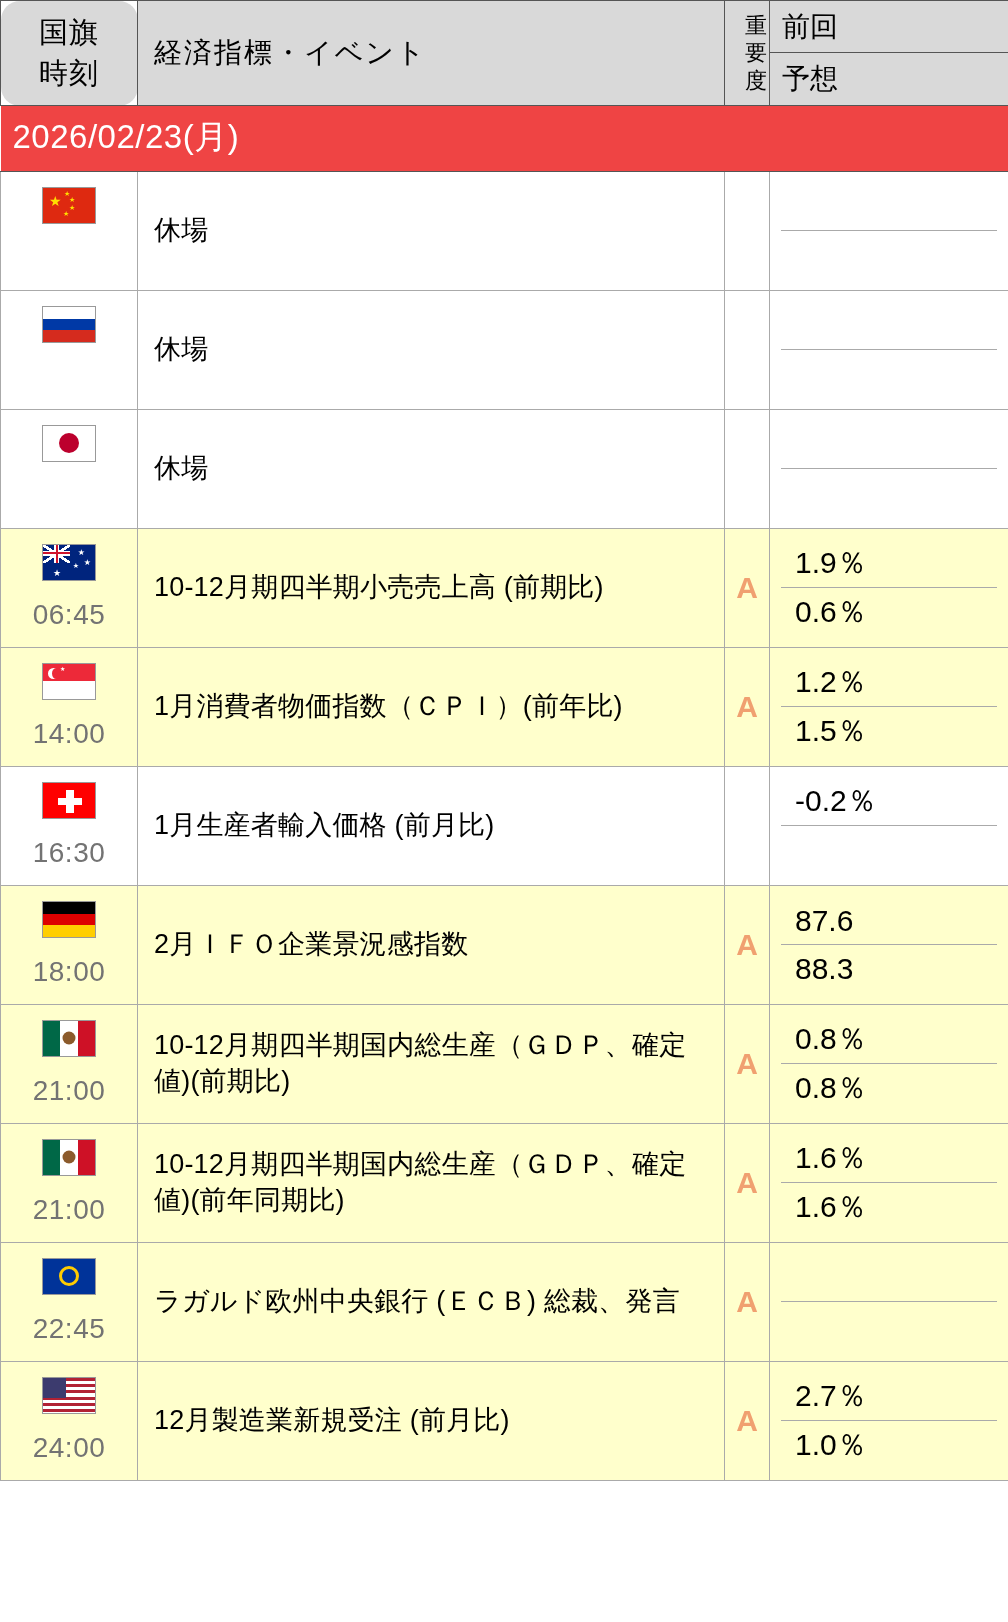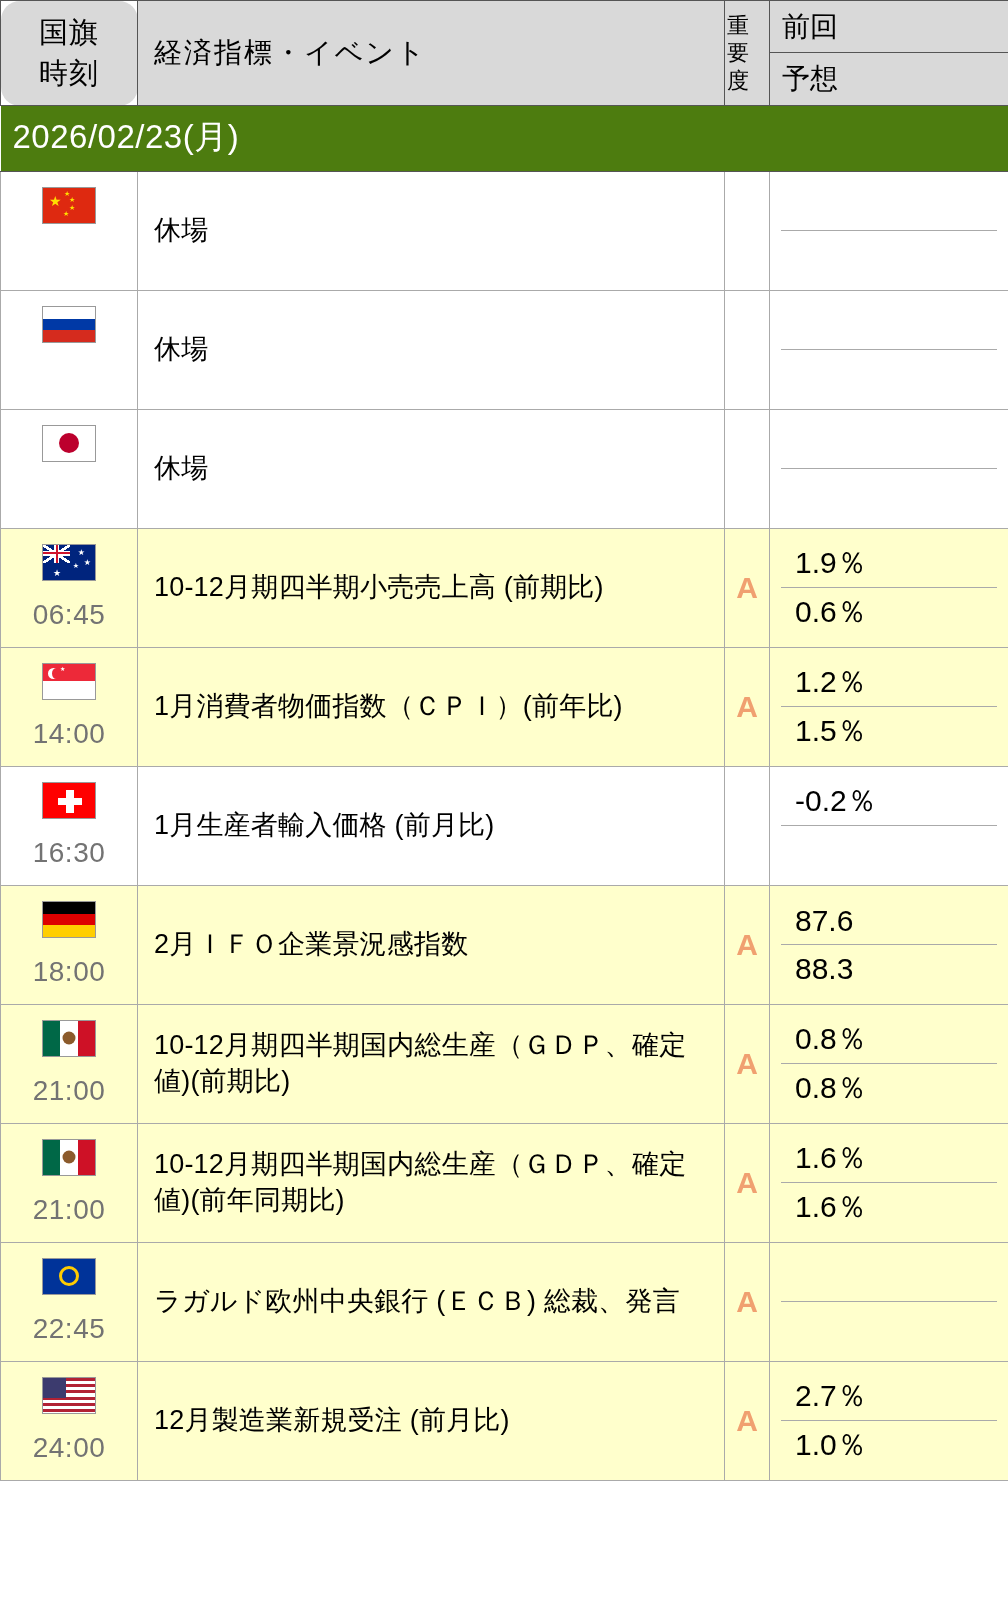--- a/index.html
+++ b/index.html
@@ -44,21 +44,21 @@
     border-radius: 19px;
   }
   .hdr-event {
     text-align: left;
     font-size: 28px;
     color: #000;
     padding-left: 16px;
     letter-spacing: 2px;
   }
   .hdr-imp {
-    text-align: left;
+    text-align: right;
     font-size: 22px;
     line-height: 1.25;
     color: #000;
     padding: 4px 2px;
     word-break: break-all;
   }
   .hdr-val {
     padding: 0;
     vertical-align: top;
   }
@@ -67,21 +67,21 @@
     display: flex;
     align-items: center;
     padding-left: 12px;
     font-size: 28px;
     color: #000000;
   }
   .hdr-val .sub.top { border-bottom: 1px solid #555555; }
 
   
   td.dateband {
-    background: #4d7c0f;
+    background: #ef4444;
     color: #ffffff;
     font-size: 33px;
     padding: 9px 0 11px 12px;
     border: 1px solid #555555;
     border-left: none;
     border-right: none;
     letter-spacing: 0.5px;
   }
 
   

